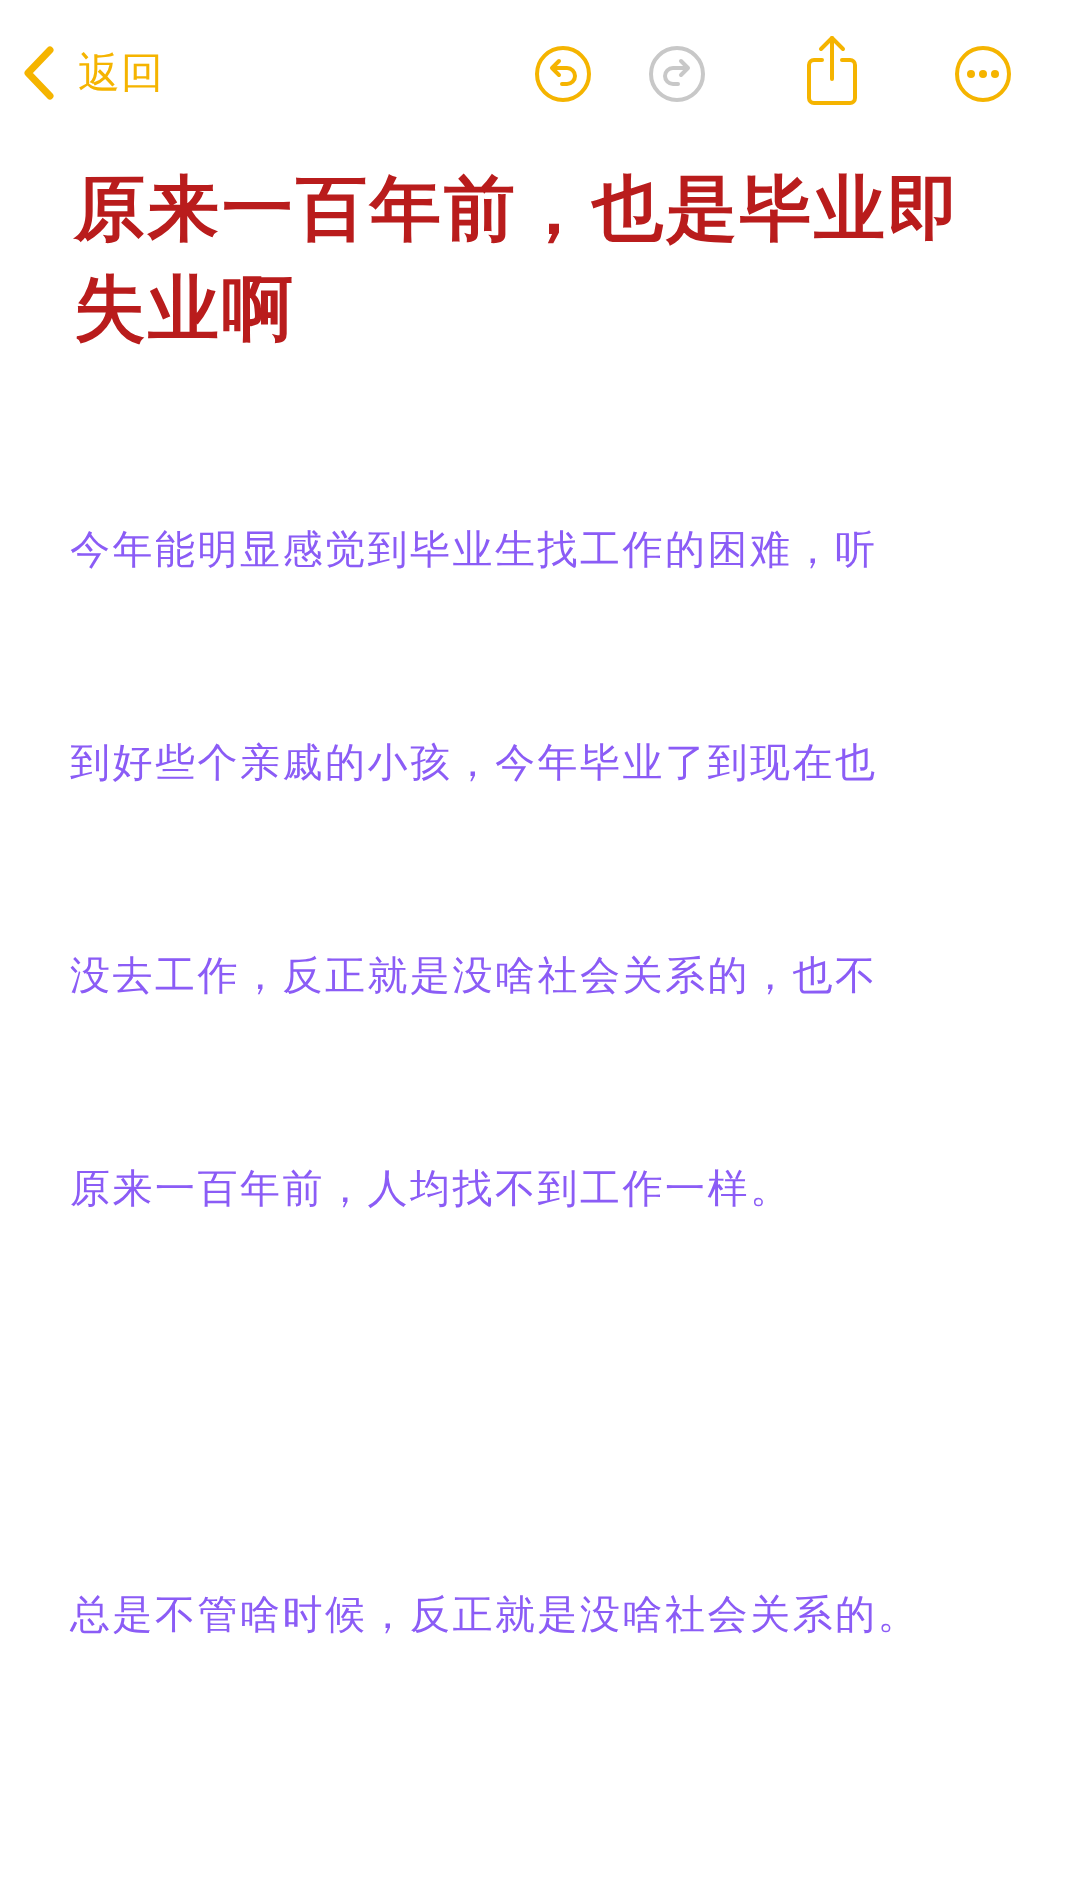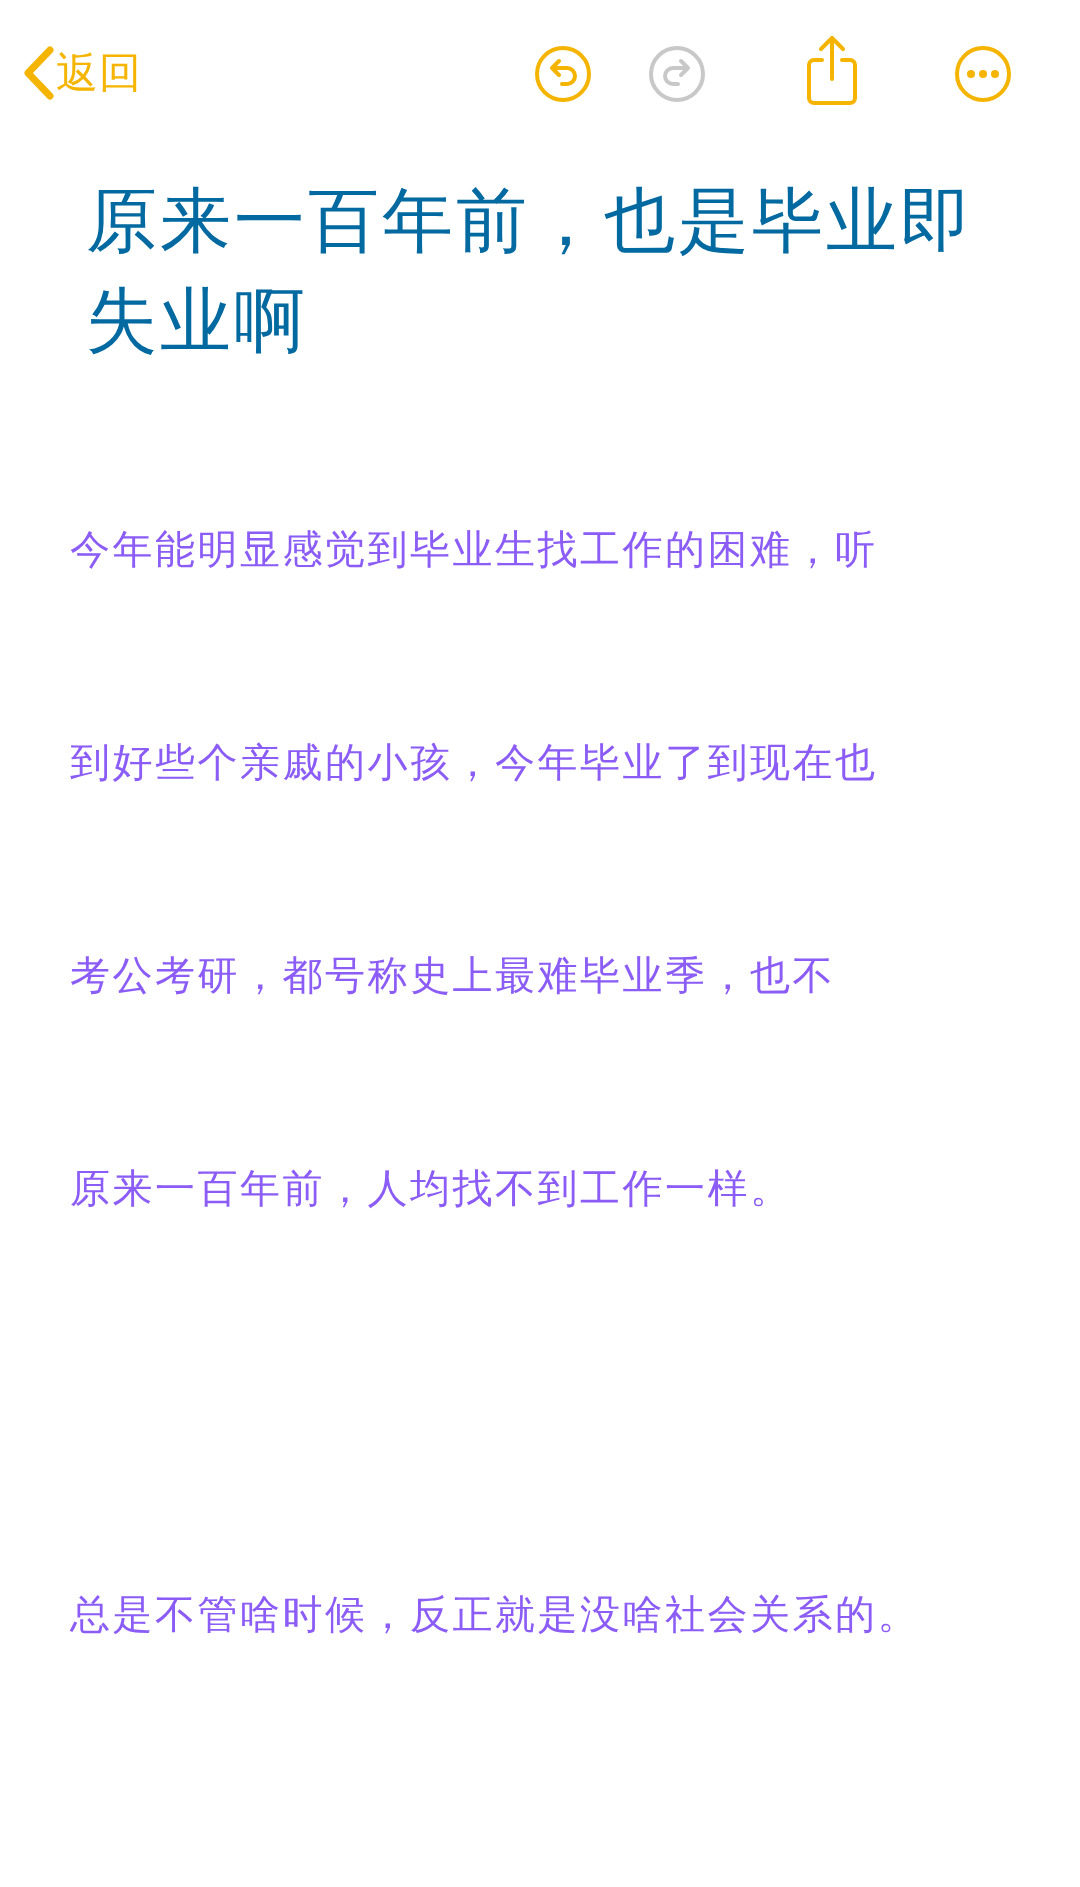--- a/index.html
+++ b/index.html
@@ -25,44 +25,45 @@
       position: absolute;
       left: 20px;
       top: 40px;
       height: 66px;
       display: flex;
       align-items: center;
       cursor: pointer;
     }
     .back svg { display: block; }
     .back-label {
+      margin-left: 22px;
       font-size: 42px;
       color: #F5B400;
       line-height: 1;
       letter-spacing: 1px;
     }
     .tool-icon {
       position: absolute;
       top: 42px;
       width: 64px;
       height: 64px;
       cursor: pointer;
     }
     .tool-icon svg { display: block; width: 64px; height: 64px; }
     .title {
       position: absolute;
       left: 70px;
       top: 155px;
       width: 960px;
       font-size: 71px;
-      font-weight: normal;
+      font-weight: bold;
       line-height: 100px;
-      color: #0369a1;
+      color: #b91c1c;
       letter-spacing: 3px;
-      margin: 16px;
+      margin: 4px;
     }
     .content {
       position: absolute;
       left: 70px;
       top: 372px;
       width: 960px;
     }
     .para {
       font-size: 40px;
       line-height: 71px;
@@ -120,20 +121,20 @@
 
 <h1 class="title">
   <span style="display:block">原来一百年前，也是毕业即</span>
   <span style="display:block">失业啊</span>
 </h1>
 
 <div class="content">
   <p class="para">
     <span class="line">今年能明显感觉到毕业生找工作的困难，听</span>
     <span class="line">到好些个亲戚的小孩，今年毕业了到现在也</span>
-    <span class="line">考公考研，都号称史上最难毕业季，也不</span>
+    <span class="line">没去工作，反正就是没啥社会关系的，也不</span>
     <span class="line">原来一百年前，人均找不到工作一样。</span>
   </p>
   <p class="para">
     <span class="line">总是不管啥时候，反正就是没啥社会关系的。</span>
   </p>
 
 </div>
 
 </body></html>

